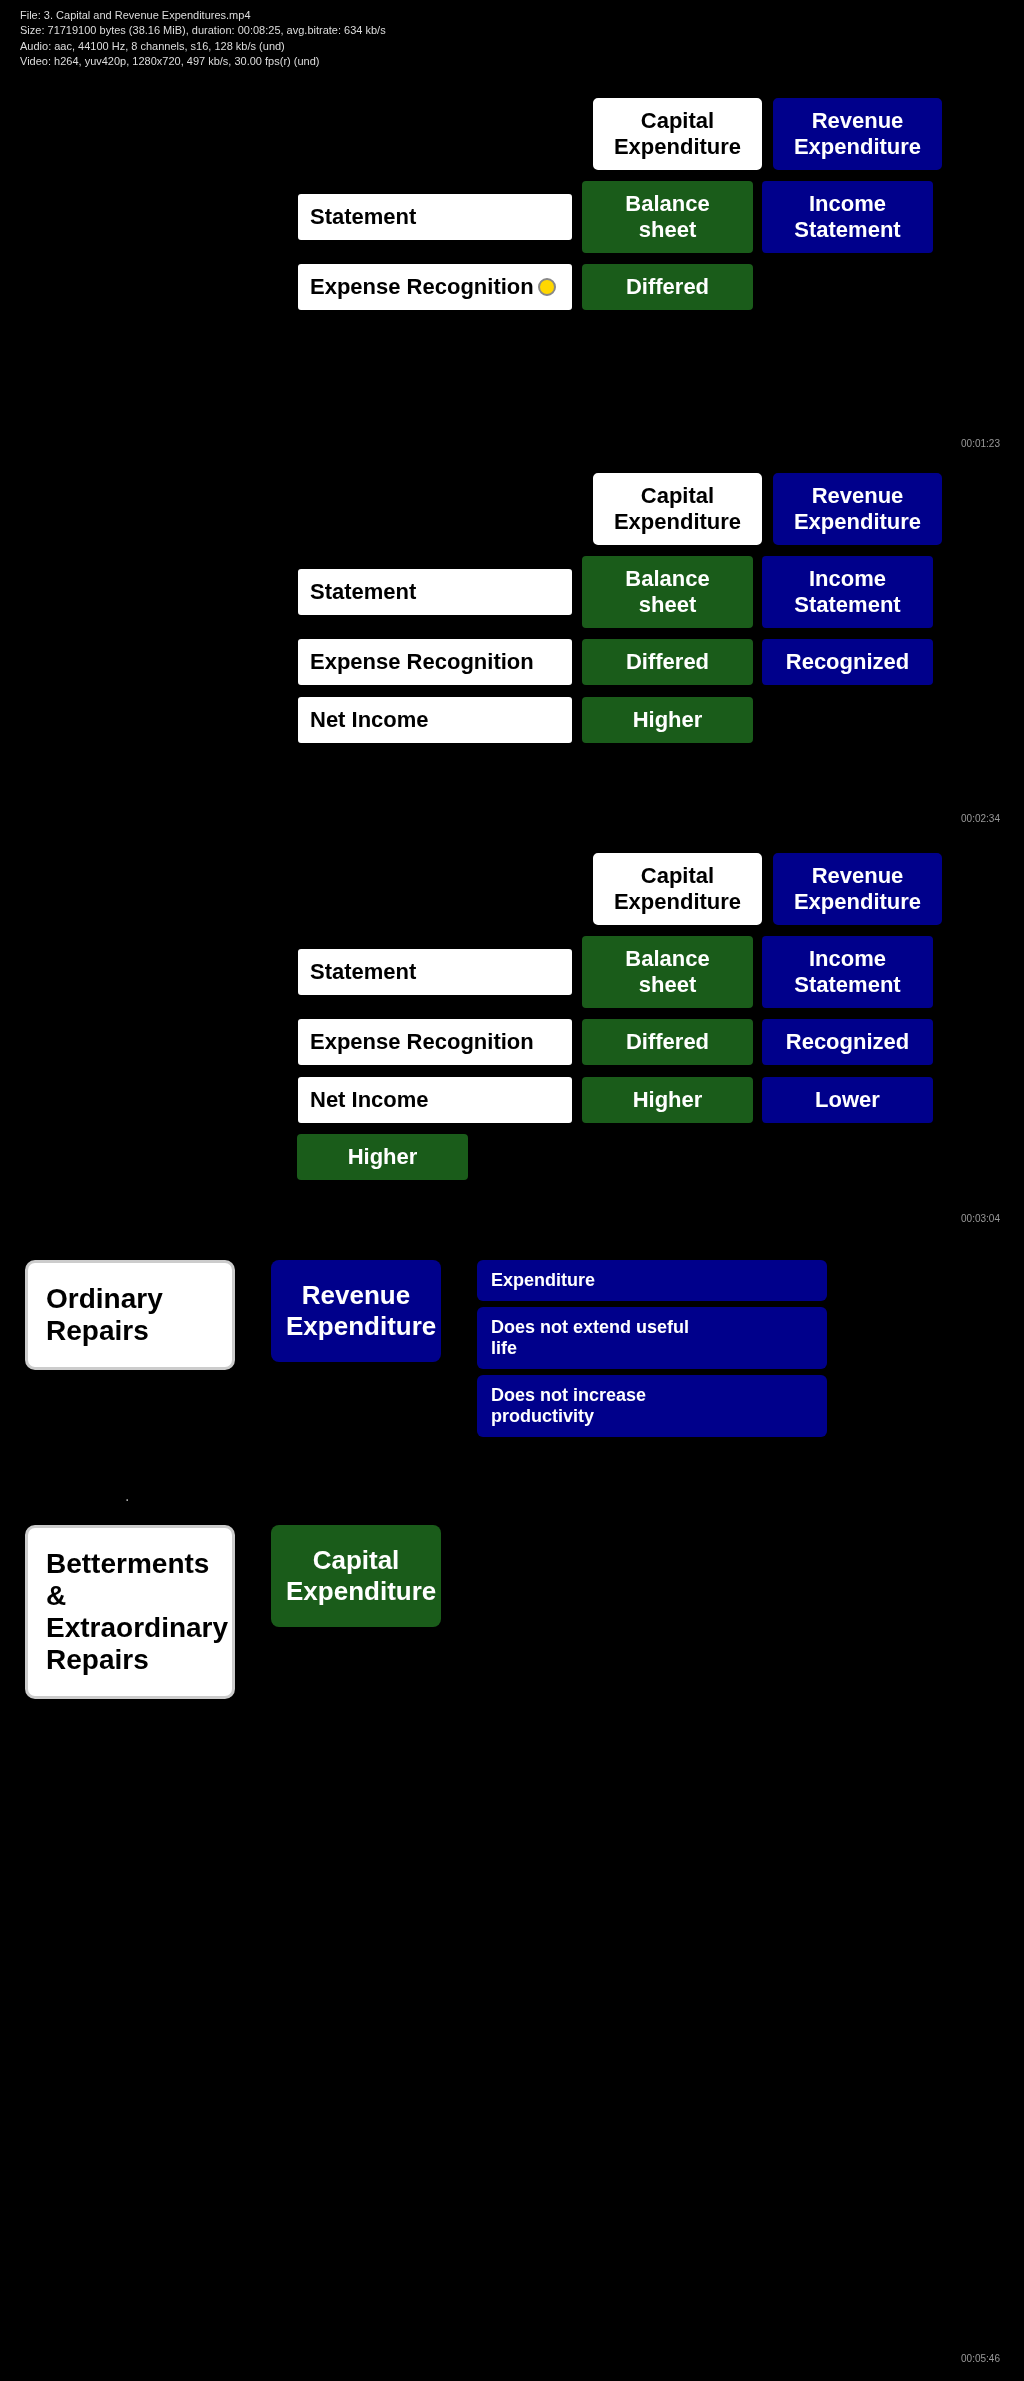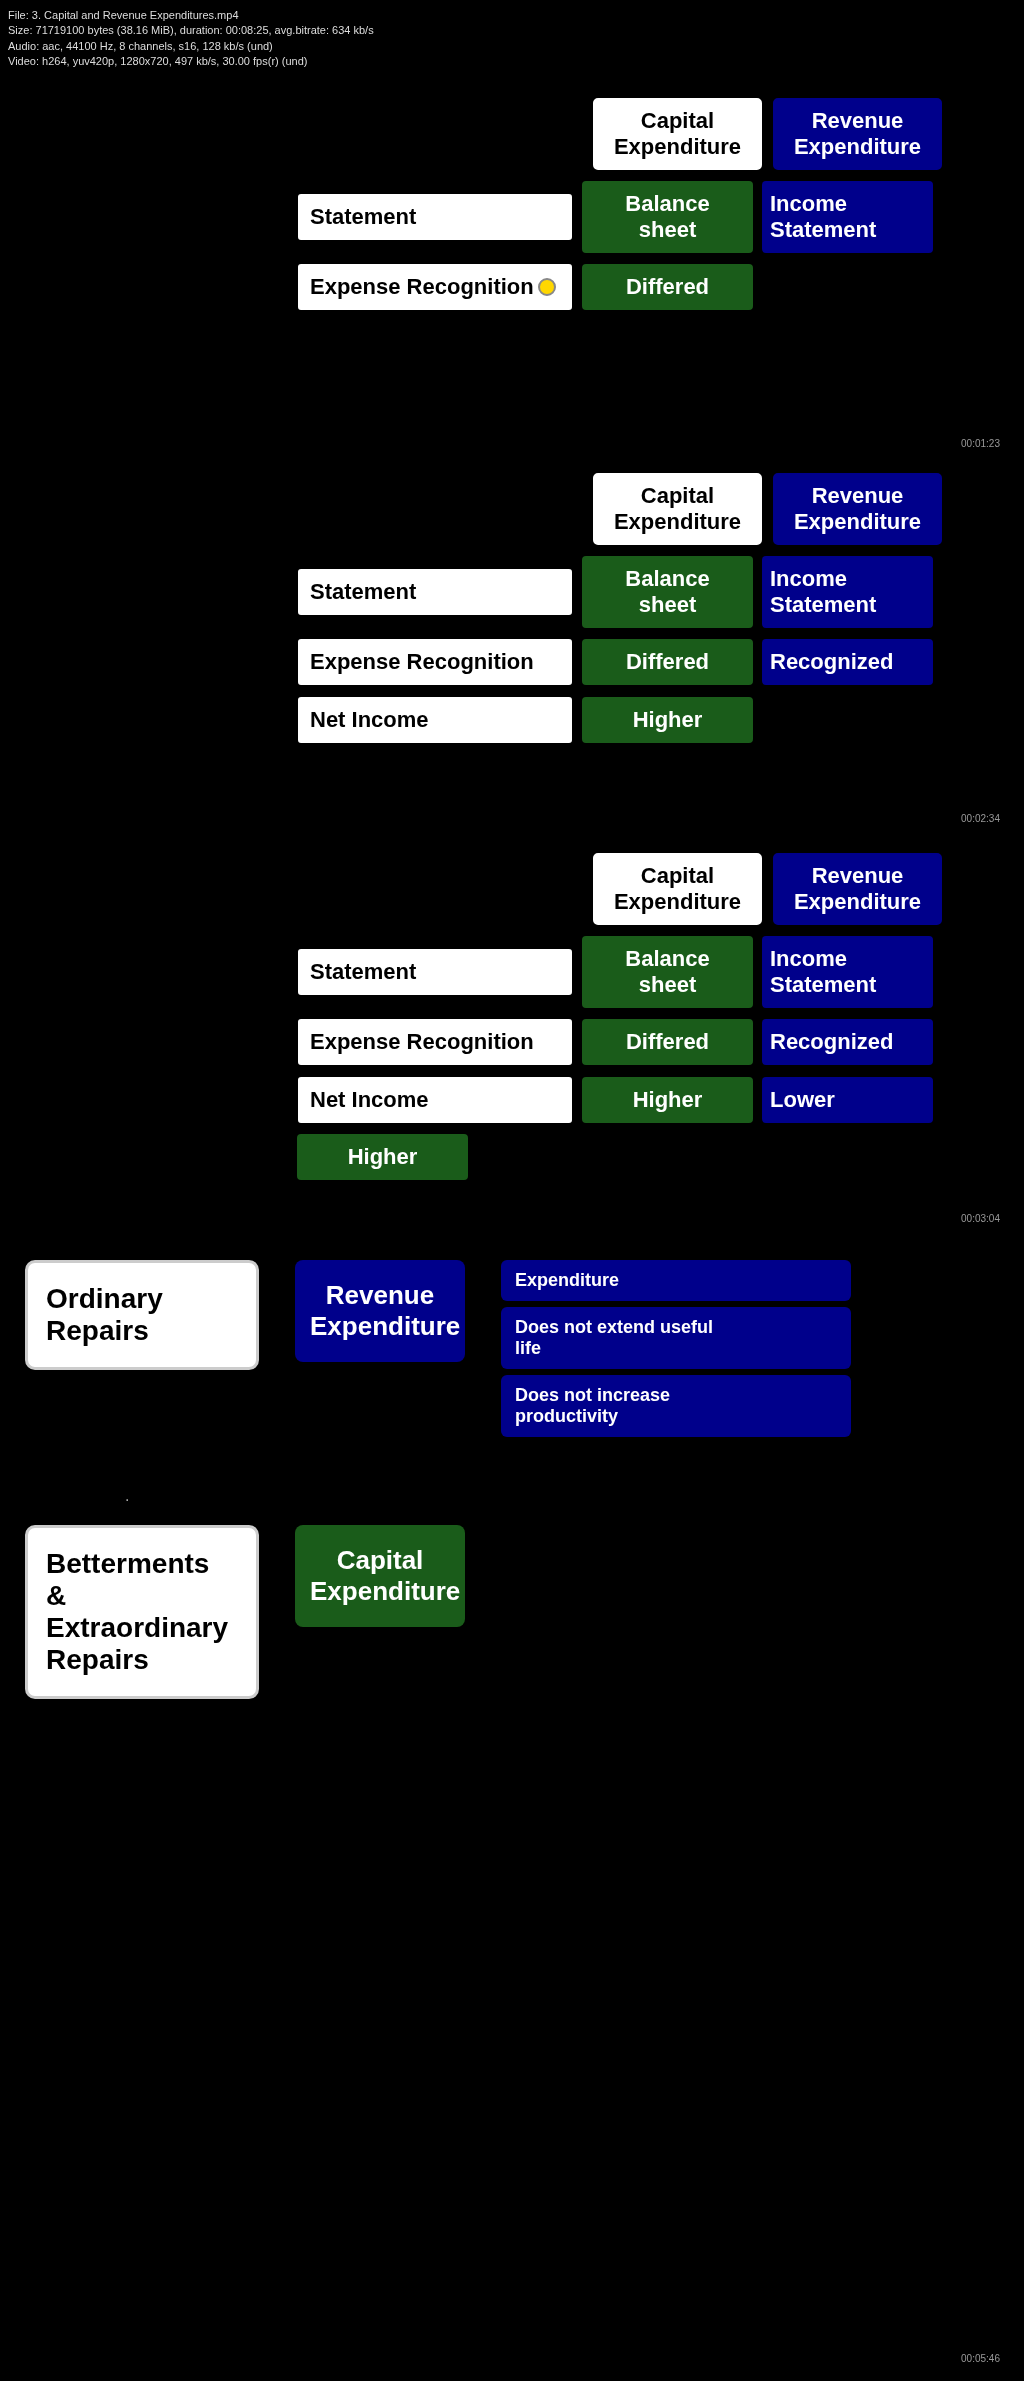--- a/index.html
+++ b/index.html
@@ -9,21 +9,21 @@
       width: 1024px;
       min-height: 2381px;
       position: relative;
       color: #fff;
     }
 
     
     .file-info {
       position: absolute;
       top: 8px;
-      left: 8px;
+      left: 20px;
       font-size: 11px;
       color: #ddd;
       line-height: 1.4;
     }
 
     
     .section {
       position: absolute;
       width: 100%;
       padding-left: 46px;
@@ -97,21 +97,21 @@
       display: inline-block;
     }
 
     .cell-blue {
       background: #00008B;
       color: #fff;
       border: 2px solid #000;
       border-radius: 6px;
       font-size: 22px;
       font-weight: bold;
-      text-align: left;
+      text-align: center;
       padding: 10px 8px;
       width: 175px;
       display: inline-block;
     }
 
     .cell-empty {
       width: 175px;
       display: inline-block;
     }
 
@@ -136,21 +136,21 @@
 
     
     .repair-label {
       background: #fff;
       color: #000;
       border: 3px solid #ccc;
       border-radius: 10px;
       font-size: 28px;
       font-weight: bold;
       padding: 20px 18px;
-      width: 234px;
+      width: 210px;
       display: inline-block;
       vertical-align: top;
     }
 
     .expenditure-btn-revenue {
       background: #00008B;
       color: #fff;
       border-radius: 8px;
       font-size: 26px;
       font-weight: bold;

